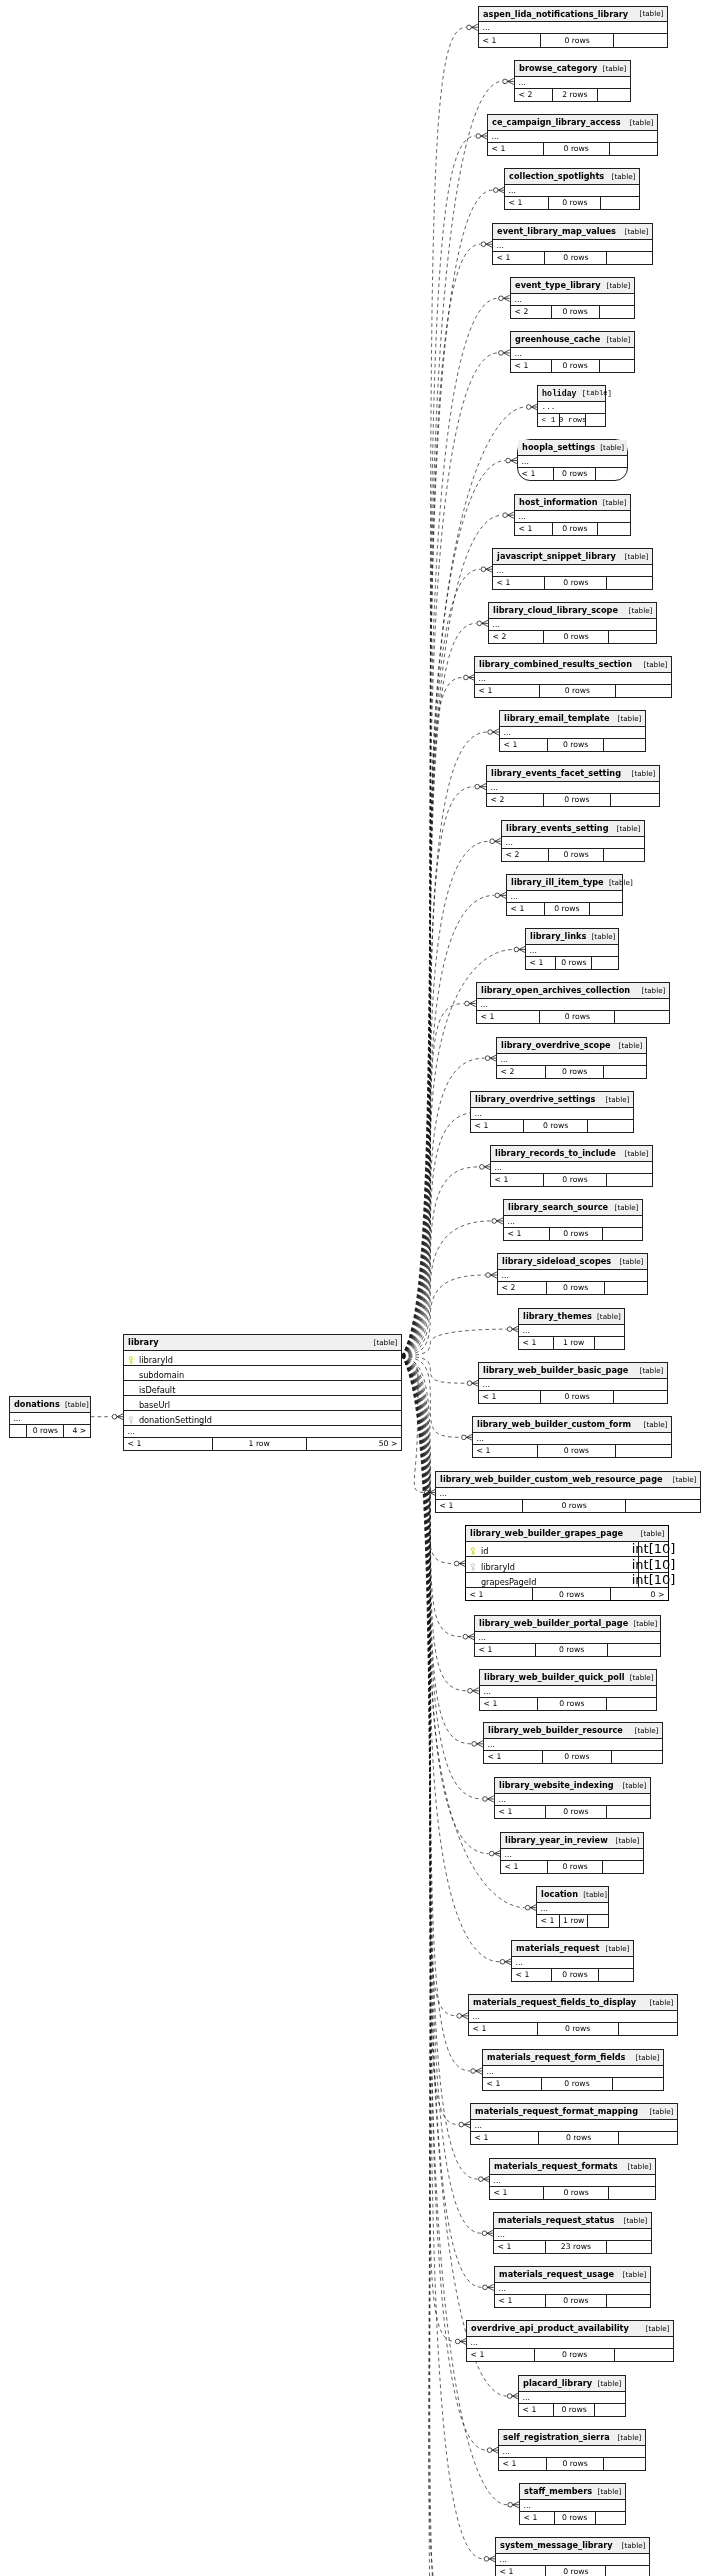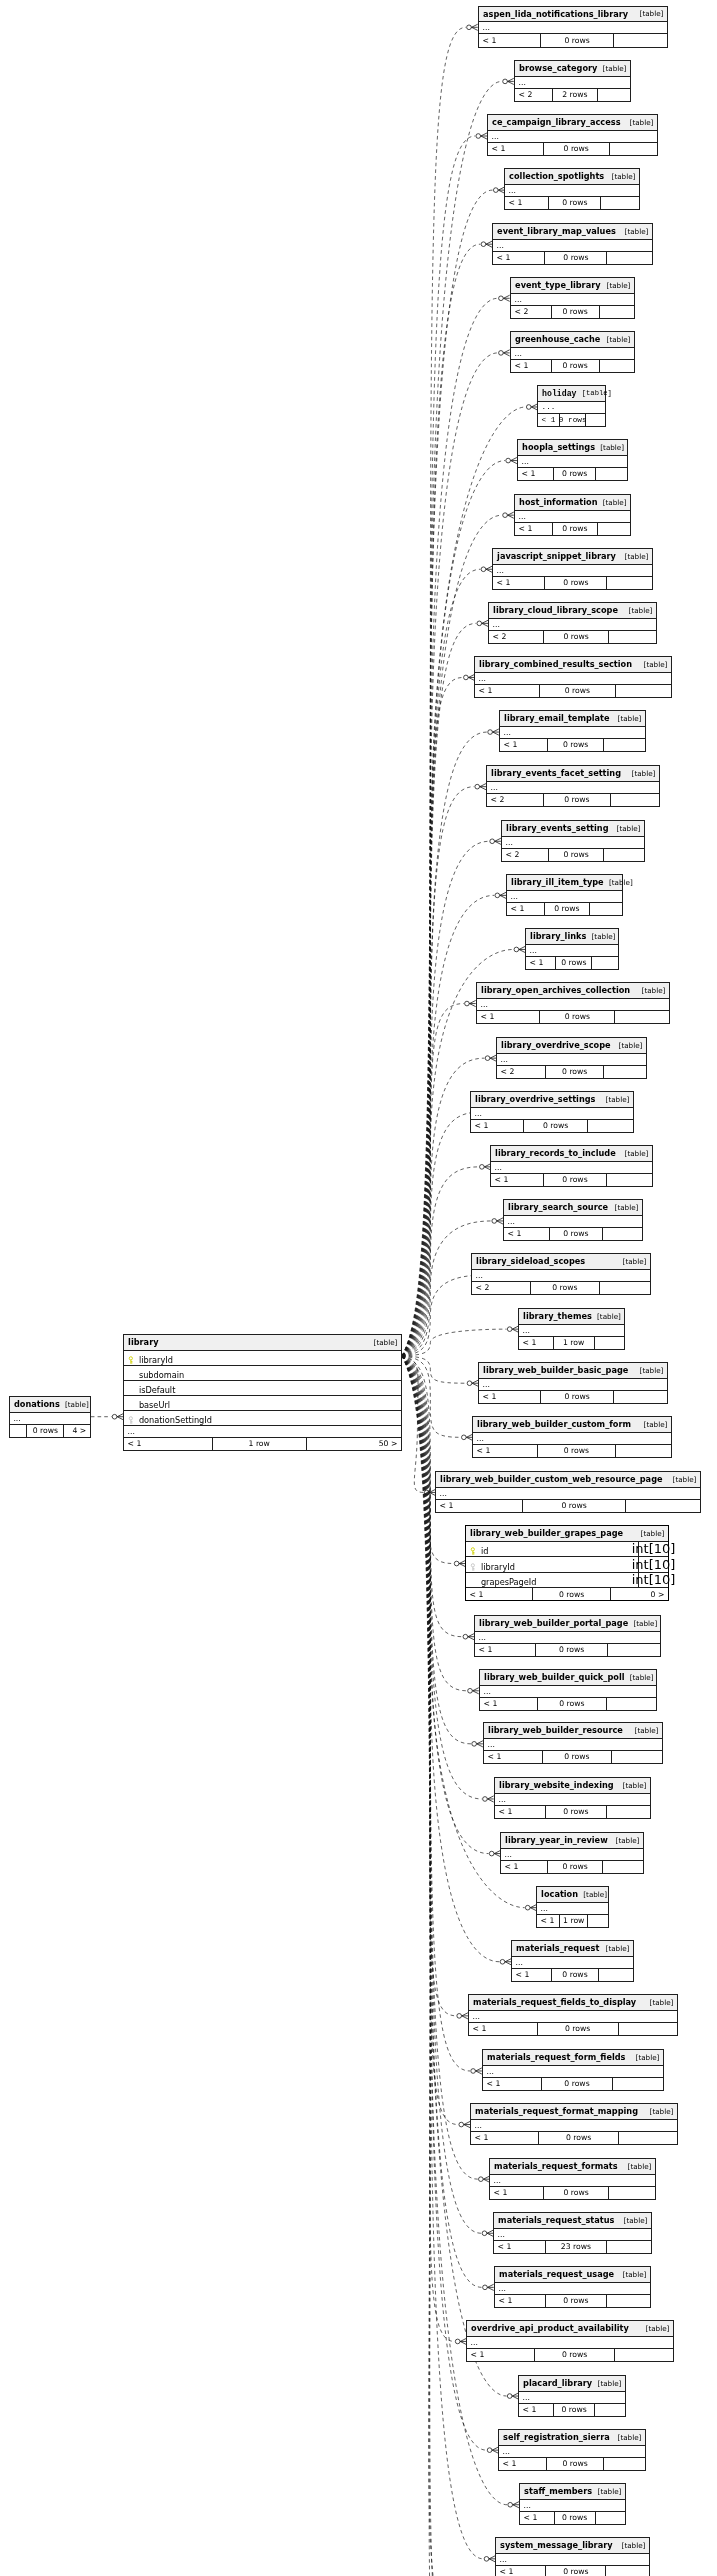--- a/index.html
+++ b/index.html
@@ -328,21 +328,21 @@
           <span class="tname">holiday</span>
           <span class="ttag">[table]</span>
         </div>
         <div class="dots">...</div>
         <div class="ftr">
           <span class="fc fc1" style="width: 33%;">&lt; 1</span>
           <span class="fc fc2" style="width: 39%;">0 rows</span>
           <span class="fc fc3" style="width: 28%;"></span>
         </div>
       </div>
-      <div class="tbox" style="left: 517px; top: 439px; width: 111px;">
+      <div class="tbox" style="left: 517px; top: 439px; width: 111px; border-radius: 13px;">
         <div class="hdr">
           <span class="tname">hoopla_settings</span>
           <span class="ttag">[table]</span>
         </div>
         <div class="dots">...</div>
         <div class="ftr">
           <span class="fc fc1" style="width: 33%;">&lt; 1</span>
           <span class="fc fc2" style="width: 39%;">0 rows</span>
           <span class="fc fc3" style="width: 28%;"></span>
         </div>
@@ -508,21 +508,21 @@
           <span class="tname">library_search_source</span>
           <span class="ttag">[table]</span>
         </div>
         <div class="dots">...</div>
         <div class="ftr">
           <span class="fc fc1" style="width: 33%;">&lt; 1</span>
           <span class="fc fc2" style="width: 39%;">0 rows</span>
           <span class="fc fc3" style="width: 28%;"></span>
         </div>
       </div>
-      <div class="tbox" style="left: 471px; top: 1253px; width: 180px;">
+      <div class="tbox" style="left: 497px; top: 1253px; width: 151px;">
         <div class="hdr">
           <span class="tname">library_sideload_scopes</span>
           <span class="ttag">[table]</span>
         </div>
         <div class="dots">...</div>
         <div class="ftr">
           <span class="fc fc1" style="width: 33%;">&lt; 2</span>
           <span class="fc fc2" style="width: 39%;">0 rows</span>
           <span class="fc fc3" style="width: 28%;"></span>
         </div>

